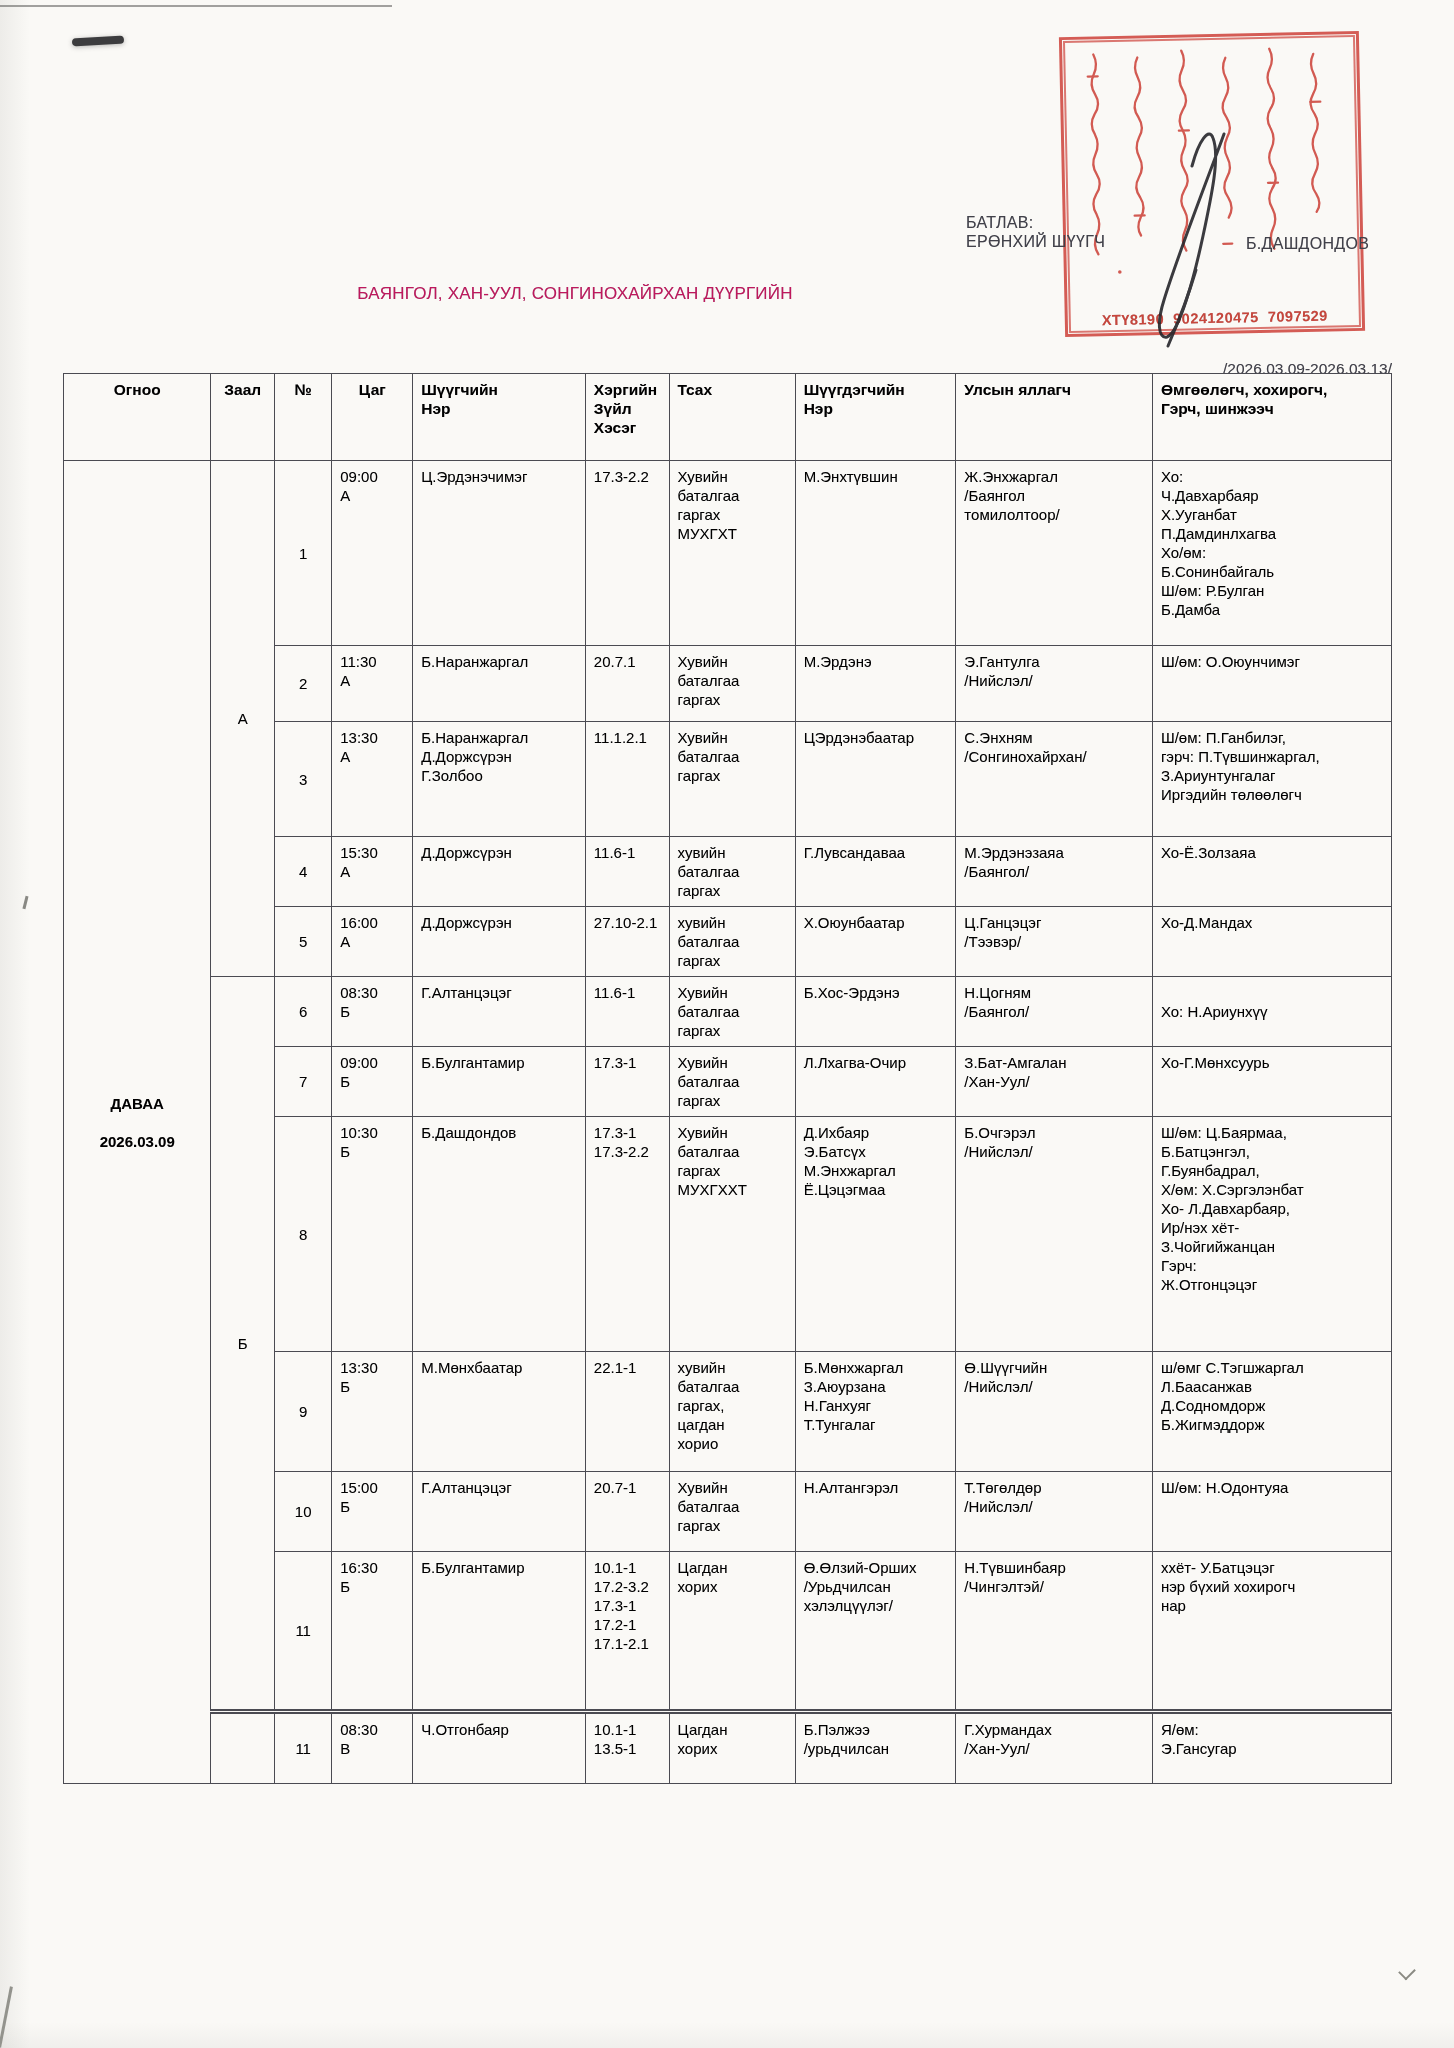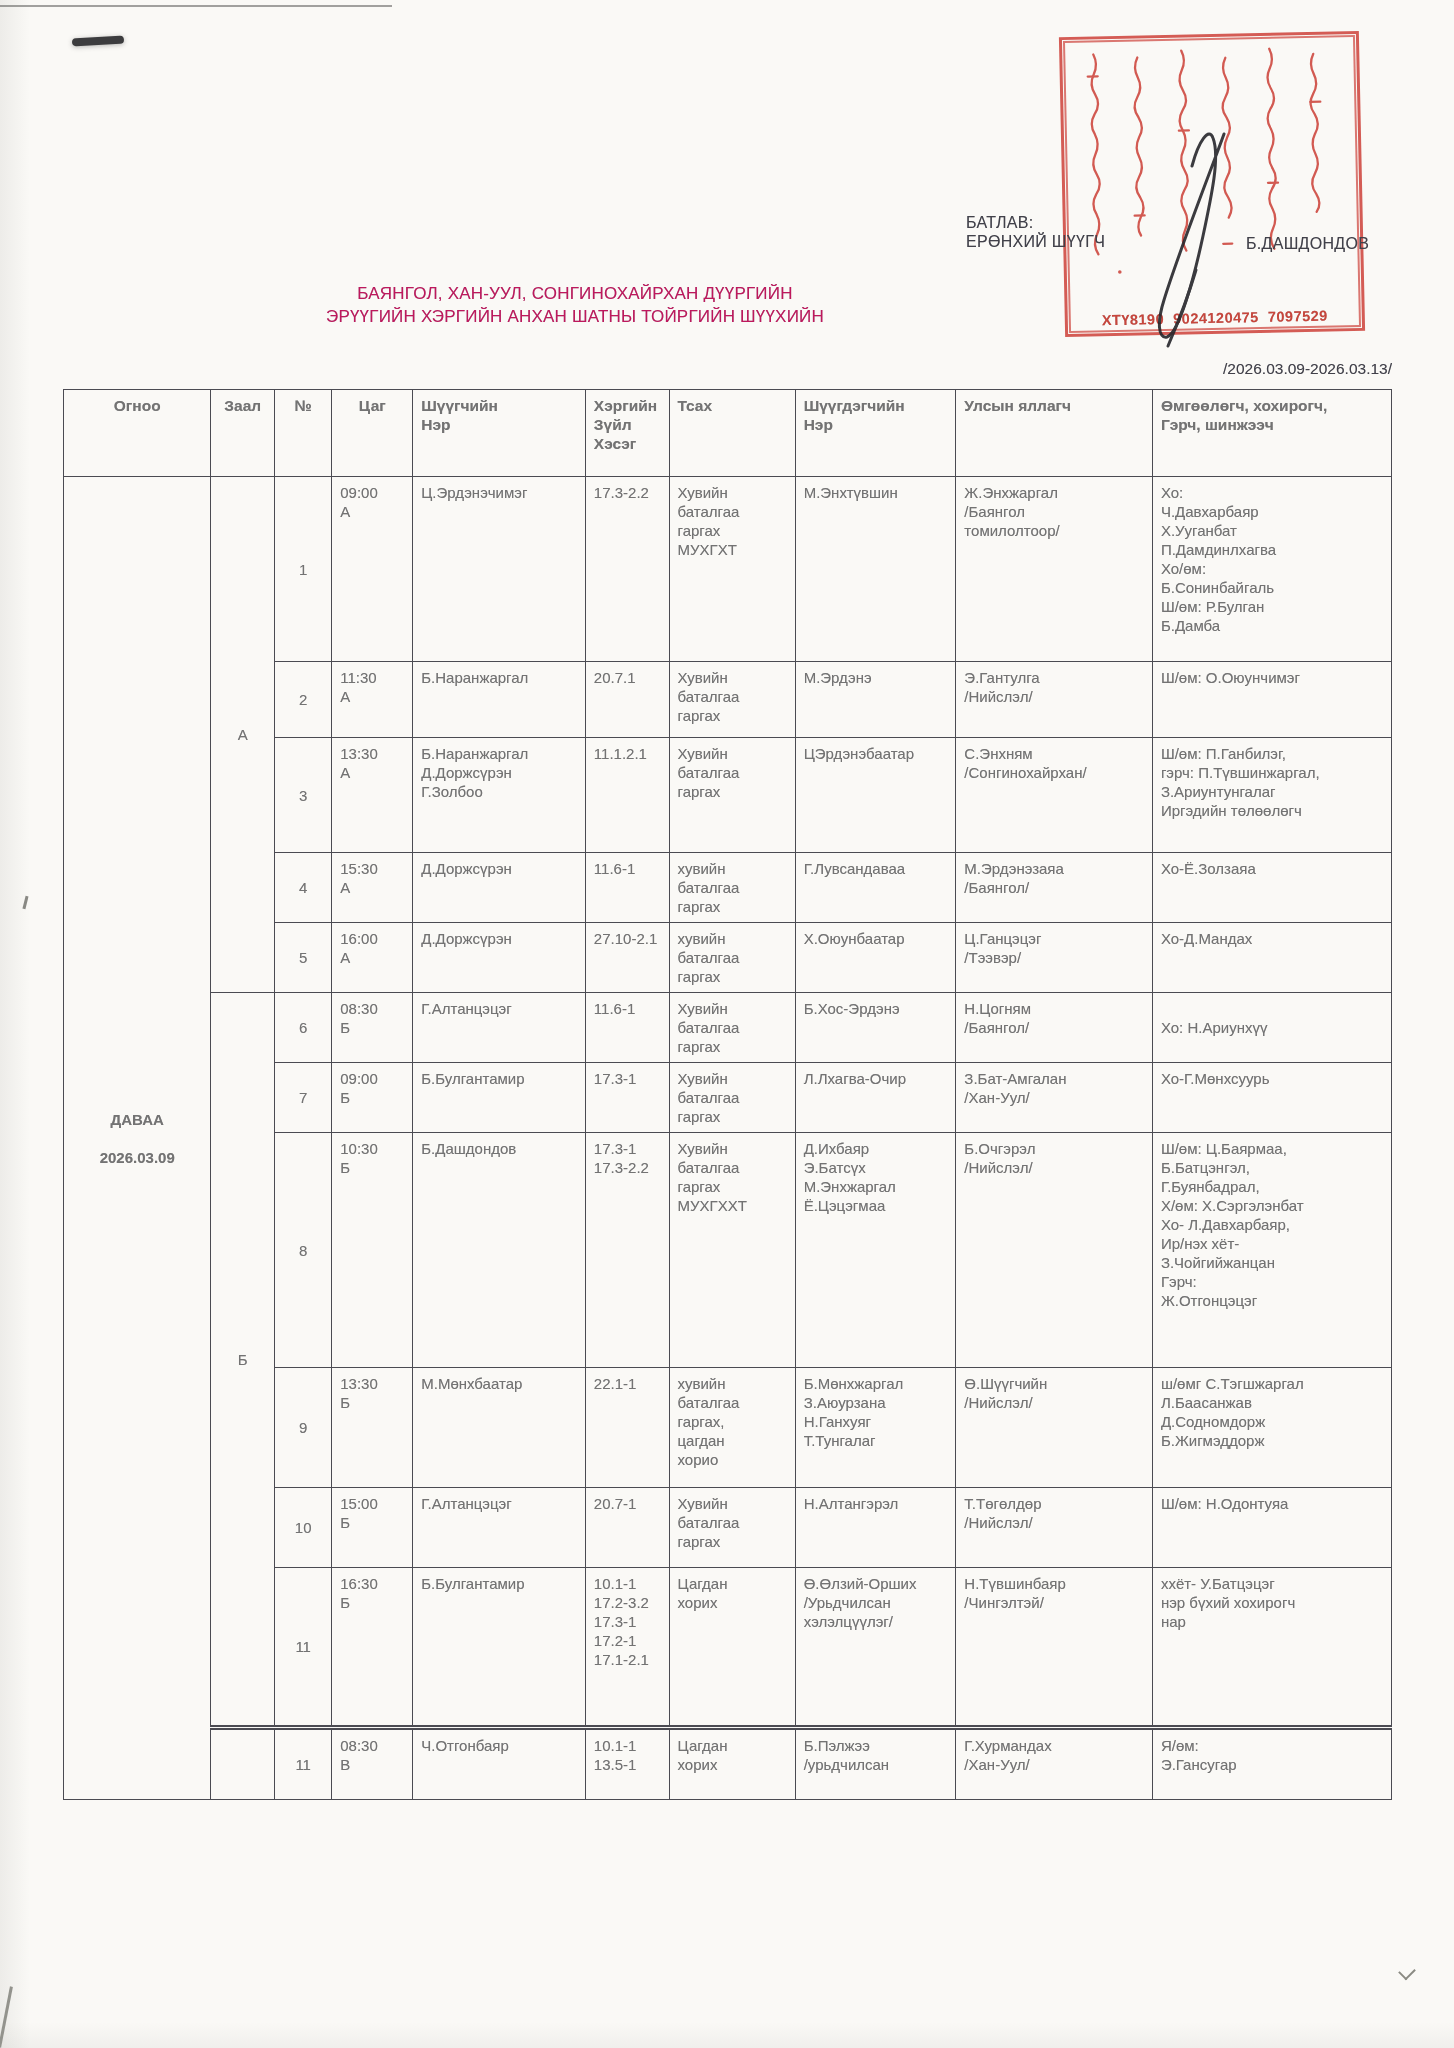--- a/index.html
+++ b/index.html
@@ -26,23 +26,23 @@
   .stamp{position:absolute;left:1062px;top:34px;width:300px;height:300px;
          transform:rotate(-1.2deg);z-index:4;opacity:.92;}
   .stamp-border{position:absolute;inset:0;border:3px solid rgba(201,48,40,.85);}
   .stamp-border-inner{position:absolute;inset:4px;border:2.5px solid rgba(201,48,40,.7);}
   .stamp-serial{position:absolute;left:0;right:0;bottom:8px;text-align:center;
     color:#c4372d;font-weight:700;font-size:14.5px;letter-spacing:.5px;white-space:pre;}
   .stamp svg{position:absolute;left:0;top:0;}
   .signature{position:absolute;left:1128px;top:128px;z-index:7;}
   
   table.sched{
-    position:absolute;left:63px;top:389px;width:1329px;
+    position:absolute;left:63px;top:373px;width:1329px;
     border-collapse:collapse;table-layout:fixed;
-    font-size:15px;color:#737373;
+    font-size:15px;color:#000000;
   }
   .sched th,.sched td{
     border:1.7px solid #4b4b52;padding:6px 8px;vertical-align:top;
     white-space:pre-line;line-height:19px;word-wrap:break-word;
   }
   .sched th{font-weight:700;font-size:15.5px;text-align:left;height:74px;}
   .sched th.ctr{text-align:center;}
   .sched td.c-num,.sched td.c-zaal{vertical-align:middle;text-align:center;}
   .sched td.c-ogno{vertical-align:middle;text-align:center;font-weight:700;}
   .sched tr.sect-break td{border-top:5px double #4b4b52;}
@@ -100,21 +100,20 @@
       <path d="M68 142 C 58 176 46 204 40 218"></path>
     </g>
   </svg>
 
   <div class="txt approval-batlav">БАТЛАВ:</div>
   <div class="txt approval-role">ЕРӨНХИЙ ШҮҮГЧ</div>
   <div class="txt approval-name">Б.ДАШДОНДОВ</div>
 
   <div class="title">
     <div>БАЯНГОЛ, ХАН-УУЛ, СОНГИНОХАЙРХАН ДҮҮРГИЙН</div>
-    <div>ЭРҮҮГИЙН ХЭРГИЙН АНХАН ШАТНЫ ТОЙРГИЙН ШҮҮХИЙН</div>
   </div>
 
   <div class="txt date-range">/2026.03.09-2026.03.13/</div>
 
   <table class="sched">
     <colgroup>
       <col style="width:11.1%">
         <col style="width:4.8%">
         <col style="width:4.3%">
       <col style="width:6.1%">

